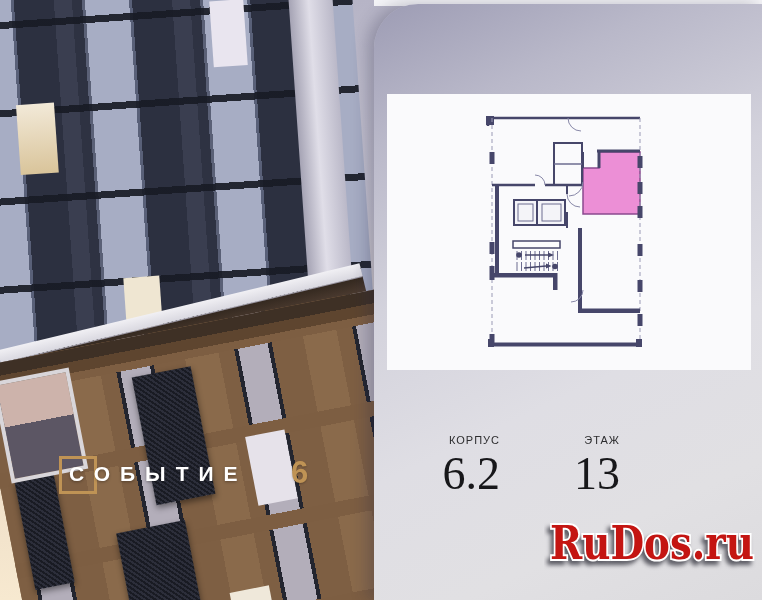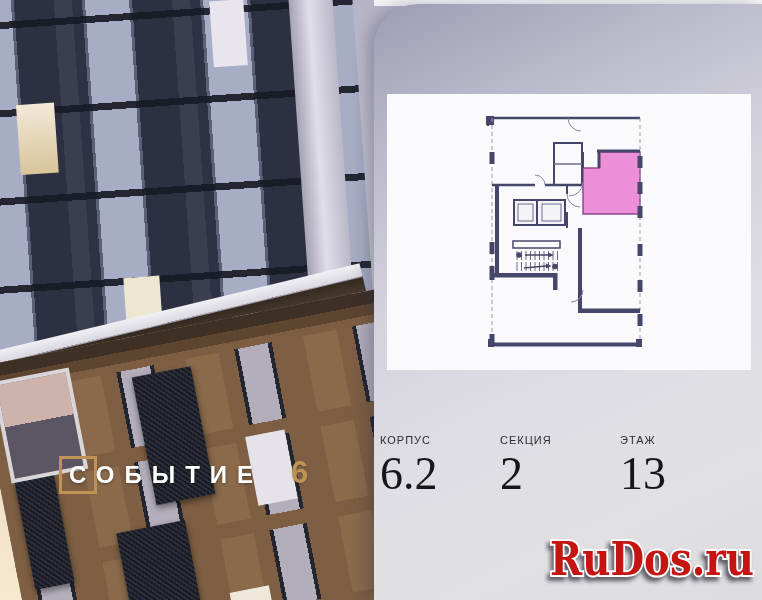--- a/index.html
+++ b/index.html
@@ -34,40 +34,40 @@
   .mesh{position:absolute;background:repeating-linear-gradient(45deg,#2c2e3a 0 2px,#191b23 2px 4px);
      box-shadow:0 3px 6px rgba(0,0,0,.45);}
   .lit{position:absolute;}
   .framed{position:absolute;border:4px solid #d9d6da;
      background:linear-gradient(180deg,#cdb3ab 0 45%,#5c5664 45%);}
 
   
   .logo-square{position:absolute;left:59px;top:456px;width:38px;height:38px;
      border:3px solid #bf9355;box-sizing:border-box;}
   .logo-text{position:absolute;left:69px;top:463px;color:#ffffff;font-weight:bold;
-     font-size:24px;line-height:1;letter-spacing:10px;white-space:nowrap;
+     font-size:21px;line-height:1;letter-spacing:10px;white-space:nowrap;
      text-shadow:0 1px 3px rgba(0,0,0,.35);}
   .logo-num{position:absolute;left:291px;top:457px;color:#bf9355;font-weight:bold;
      font-size:31px;line-height:1;text-shadow:0 1px 2px rgba(0,0,0,.25);}
 
   
   .top-sliver{position:absolute;left:374px;top:0;right:0;height:6px;background:#f4f4f7;}
   .card{position:absolute;left:374px;top:4px;right:0;bottom:0;
      border-top-left-radius:44px;
      background:linear-gradient(155deg,#9d9cb4 0%,#b9b8c9 18%,#d3d2dc 40%,#dfdee4 62%,#e1e0e3 82%,#dcdbde 100%);
      box-shadow:-7px 0 16px rgba(40,40,70,.28);}
   .plan-panel{position:absolute;left:13px;top:90px;width:364px;height:276px;
      background:#fafafc;}
   .specs{position:absolute;left:6px;top:430px;display:flex;}
-  .spec{width:120px;text-align:left;}
+  .spec{width:120px;text-align:right;}
   .spec-label{font-size:11px;letter-spacing:1px;color:#2c2c2e;}
   .spec-value{font-family:"Liberation Serif",serif;font-size:46px;line-height:1.2;color:#17171a;}
 
   
-  .watermark{position:absolute;right:2px;bottom:6px;}
+  .watermark{position:absolute;right:2px;bottom:22px;}
 </style>
 </head>
 <body>
 
 <div id="screen">
 
   <div class="photo">
     <div class="tower">
       <div class="win" style="left:55px;top:150px;width:38px;height:70px;background:linear-gradient(180deg,#f2e9d8,#d9c49a);"></div>
       <div class="win" style="left:255px;top:60px;width:34px;height:66px;background:#e9e5ef;"></div>
@@ -157,24 +157,20 @@
         <line x1="196" y1="58" x2="196" y2="74" stroke="#46466a" stroke-width="2"></line>
       </svg>
     </div>
 
     <div class="specs">
       <div class="spec">
         <div class="spec-label">КОРПУС</div>
         <div class="spec-value">6.2</div>
       </div>
       <div class="spec">
-        <div class="spec-label">СЕКЦИЯ</div>
-        <div class="spec-value">2</div>
-      </div>
-      <div class="spec">
         <div class="spec-label">ЭТАЖ</div>
         <div class="spec-value">13</div>
       </div>
     </div>
   </div>
 
   <div class="watermark">
     <svg width="216" height="62" viewBox="0 0 216 62">
       <text x="108" y="47" text-anchor="middle" textLength="204" lengthAdjust="spacingAndGlyphs" font-family="DejaVu Serif, serif" font-size="46" font-weight="bold" stroke="#ffffff" stroke-width="4" paint-order="stroke" style="filter:drop-shadow(-3px 4px 2px rgba(70,70,80,0.85));" fill="#c41512">RuDos.ru</text>
     </svg>

